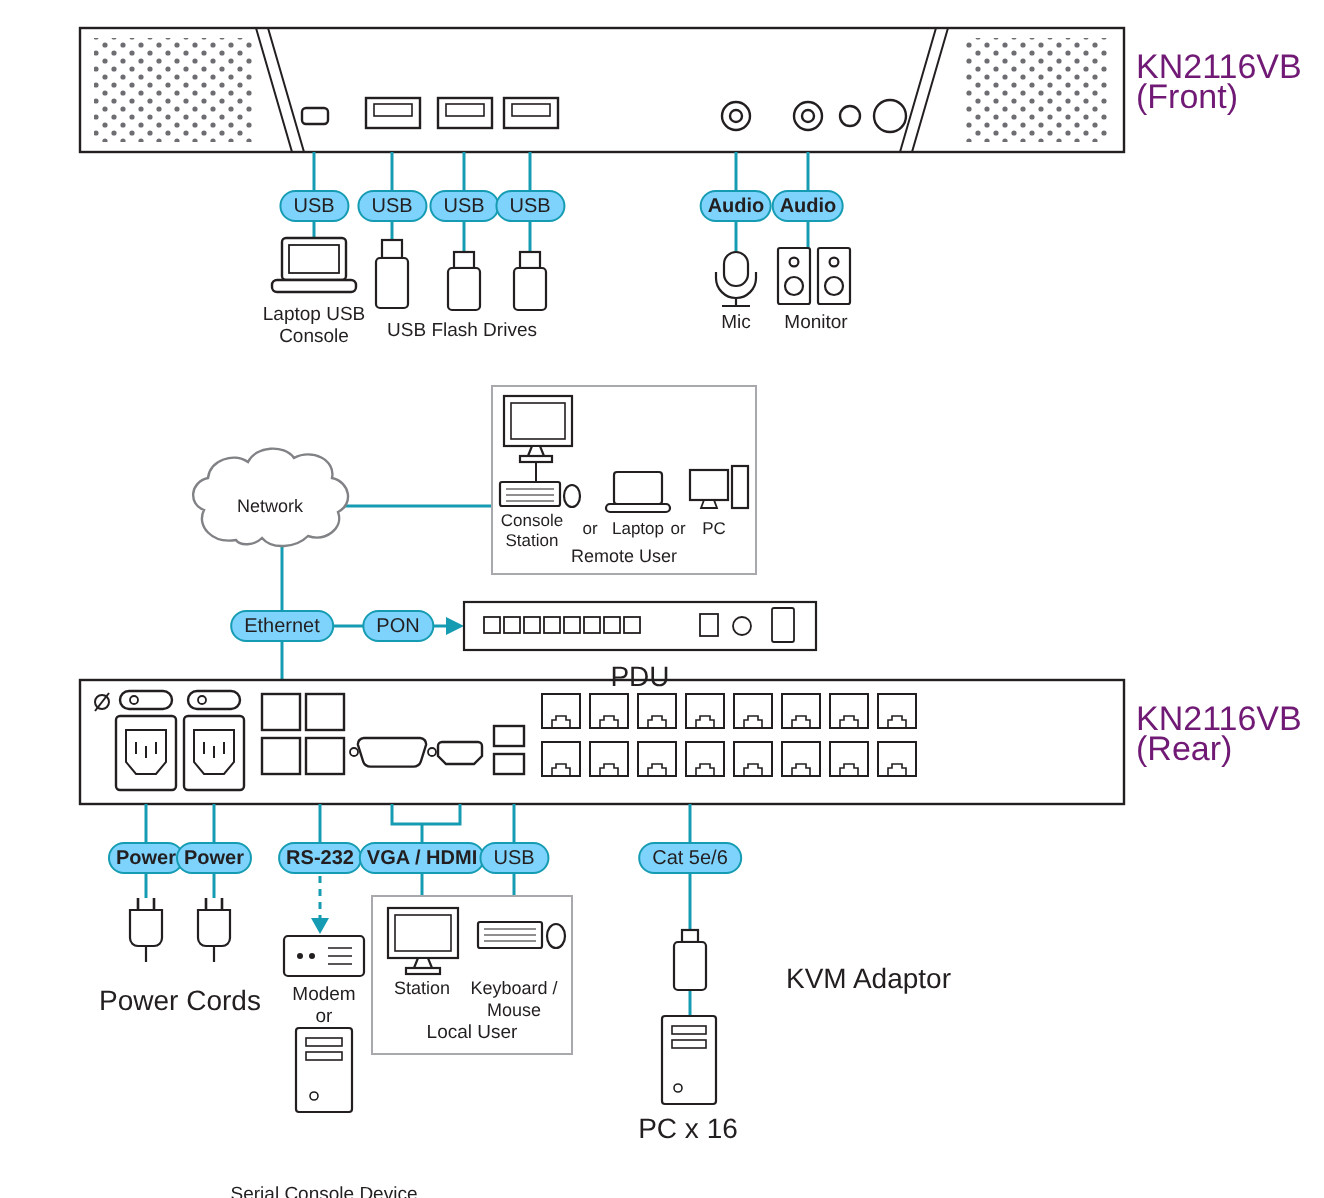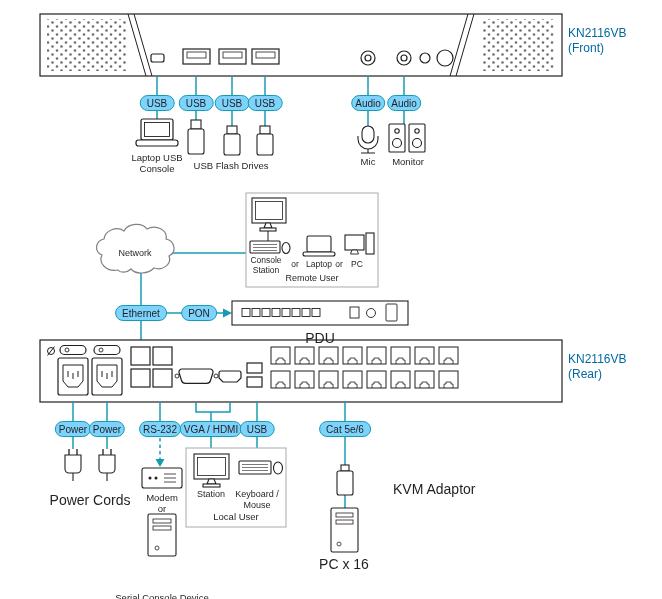--- a/index.html
+++ b/index.html
@@ -3,25 +3,25 @@
 <meta charset="utf-8">
 <style>
   html,body{margin:0;padding:0;background:#fff;}
   #canvas{position:relative;width:662px;height:599px;background:#fff;
           font-family:"Liberation Sans",sans-serif;color:#231f20;overflow:hidden;}
   #art{position:absolute;left:0;top:0;}
   .lbl{position:absolute;transform:translateX(-50%);text-align:center;
        white-space:pre-line;line-height:1.18;color:#231f20;}
   .lbl.leftal{transform:none;text-align:left;padding-left:36px;}
   .f85{font-size:8.5px;} .f9{font-size:9px;} .f95{font-size:9.5px;} .f10{font-size:14px;}
-  .model{position:absolute;font-size:12px;line-height:15px;color:#0369a1;}
+  .model{position:absolute;font-size:17px;line-height:15px;color:#701a75;}
   .pill{position:absolute;transform:translate(-50%,-50%);border:1.4px solid #169cb2;
         border-radius:9px;background:#7dd3fc;padding:1.5px 6px;font-size:10px;
         line-height:1.1;white-space:nowrap;color:#231f20;}
-  .pill.tight{padding:1.5px 3px;}
+  .pill.tight{padding:1.5px 3px;font-weight:bold;}
 </style>
 </head>
 <body>
 
 <div id="canvas">
 
 <svg id="art" width="662" height="599" viewBox="0 0 662 599">
   <defs>
     <pattern id="vent" width="9" height="8" patternUnits="userSpaceOnUse">
       <circle cx="3" cy="2.5" r="1.3" fill="#6d6e71"></circle>

